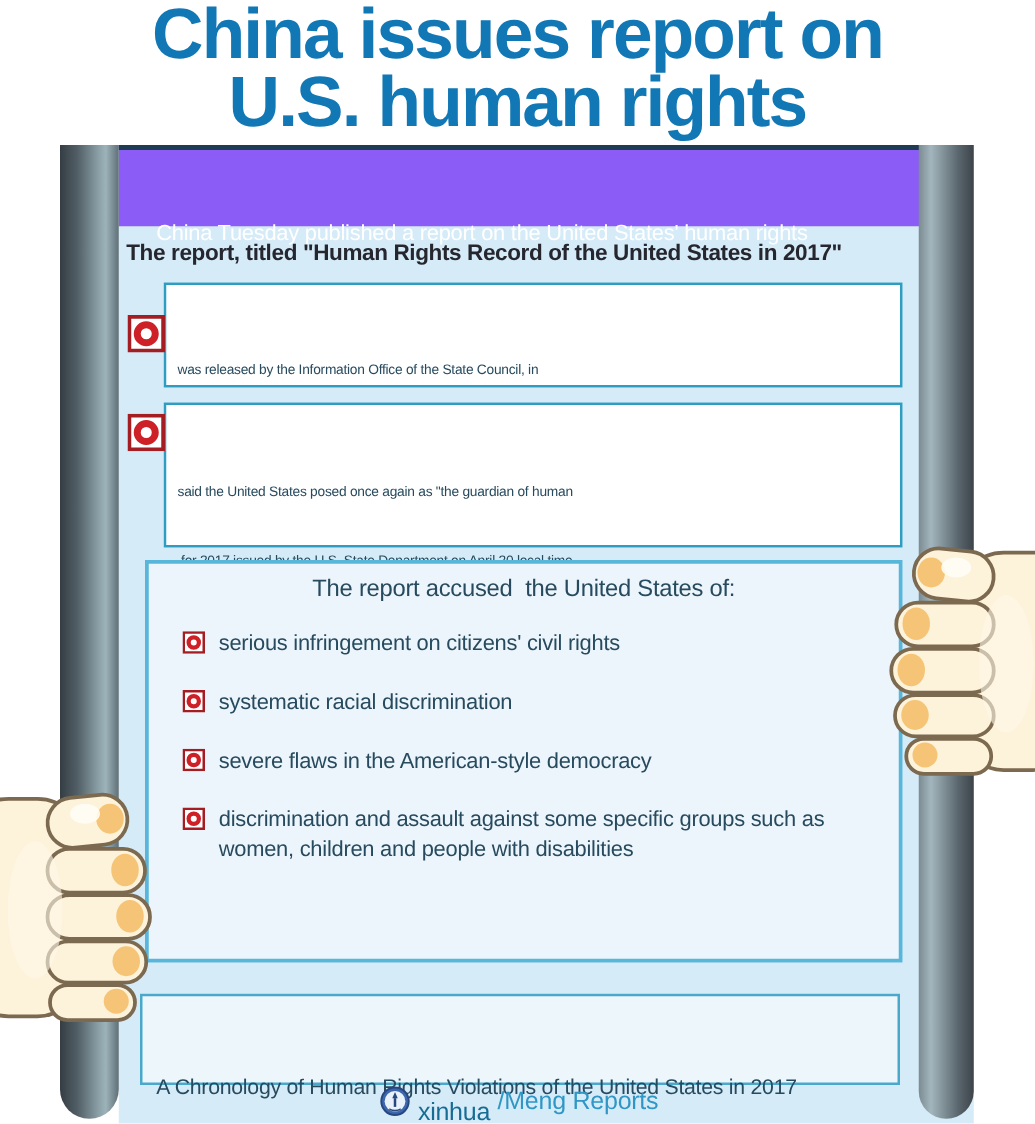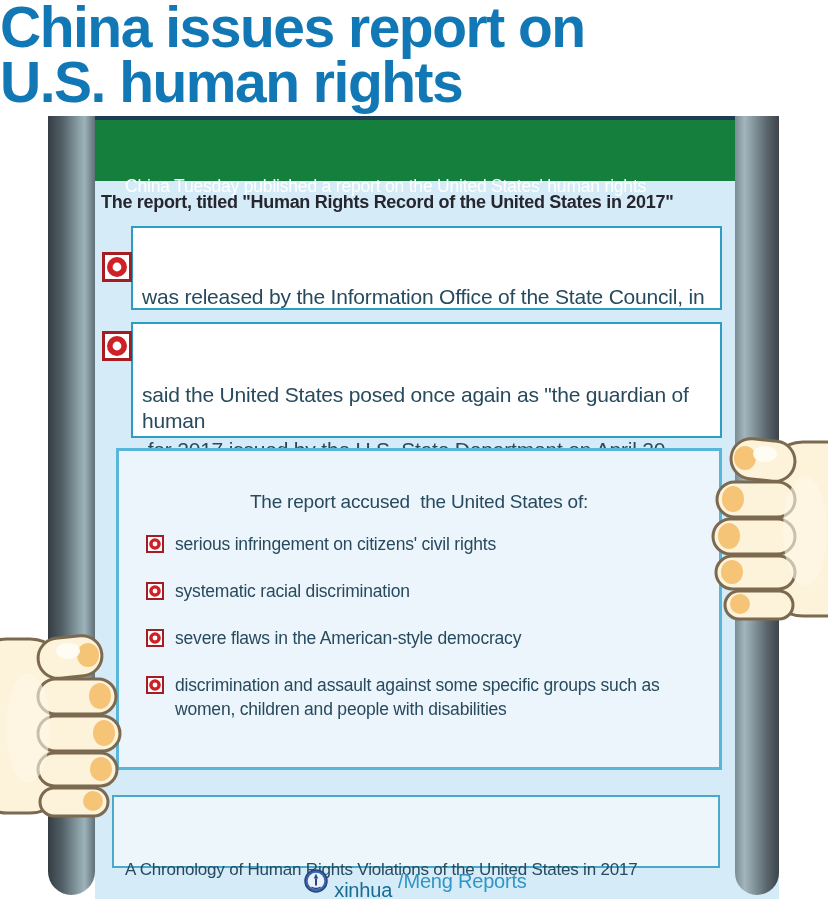--- a/index.html
+++ b/index.html
@@ -1,57 +1,57 @@
 <!DOCTYPE html>
 <html><head>
 <meta charset="utf-8">
 <style>
   * { margin:0; padding:0; box-sizing:border-box; }
   body { background:#ffffff; font-family:"Liberation Sans", sans-serif; }
   .stage{ position:relative; width:828px; height:899px; background:#ffffff; overflow:hidden; }
 
   
-  .title{ position:absolute; top:0; left:0; width:828px; text-align:left;
+  .title{ position:absolute; top:0; left:0; width:828px; text-align:center;
           font-weight:bold; font-size:57px; line-height:55px; letter-spacing:-1.5px;
           color:#1278b5; }
 
   
   .panel{ position:absolute; left:95px; top:116px; width:684px; height:783px; background:#d5ebf8; }
 
   
   .bar{ position:absolute; top:116px; height:779px; }
   .bar-left{ left:48px; width:47px; border-radius:0 0 24px 24px;
      background:linear-gradient(90deg,#353d44 0%,#525f66 30%,#8ea4ab 68%,#9db2b9 78%,#5f7077 100%); }
   .bar-right{ left:735px; width:44px; border-radius:0 0 22px 22px;
      background:linear-gradient(90deg,#7b8b92 0%,#a3b6bd 22%,#5a666d 72%,#3c4449 100%); }
 
   
   .banner{ position:absolute; left:95px; top:116px; width:641px; height:65px;
-     background:#15803d; border-top:4px solid #1e3d54; padding:9px 12px 0 30px;
+     background:#8b5cf6; border-top:4px solid #1e3d54; padding:9px 12px 0 30px;
      color:#ffffff; font-size:17.5px; line-height:23px; letter-spacing:-0.2px; white-space:pre-wrap; }
 
   
   .report-heading{ position:absolute; left:101px; top:192px; width:640px;
      font-weight:bold; font-size:18px; letter-spacing:-0.3px; color:#26262e; white-space:nowrap; }
 
   
   .point{ position:absolute; left:131px; width:591px; background:#ffffff;
      border:2px solid #2f9dc2; padding:5px 9px; color:#274a5e;
-     font-size:21px; line-height:25.5px; letter-spacing:-0.2px; white-space:pre-wrap; }
+     font-size:11px; line-height:25.5px; letter-spacing:-0.2px; white-space:pre-wrap; }
   .point1{ top:226px; height:84px; }
   .point2{ top:322px; height:116px; padding-top:7px; }
 
   .bullseye-big{ position:absolute; width:30px; height:30px; }
   .be1{ left:102px; top:252px; }
   .be2{ left:102px; top:331px; }
 
   
   .accbox{ position:absolute; left:116px; top:448px; width:606px; height:322px;
      background:#ecf5fb; border:3px solid #58b6da; color:#274a5e; }
-  .accbox .acc-heading{ margin-top:40px; text-align:center; font-size:19px;
+  .accbox .acc-heading{ margin-top:10px; text-align:center; font-size:19px;
      letter-spacing:-0.2px; white-space:pre-wrap; }
   .acc-list{ margin:19px 10px 0 27px; display:flex; flex-direction:column; gap:23px; }
   .acc-item{ display:flex; gap:11px; font-size:17.5px; line-height:24px; letter-spacing:-0.2px; }
   .acc-item svg{ flex:0 0 18px; margin-top:3px; }
   .acc-item span{ max-width:540px; }
 
   
   .chronology{ position:absolute; left:112px; top:795px; width:608px; height:73px;
      background:#edf6fb; border:2px solid #4aa8cb; padding:10px 11px; color:#274a5e;
      font-size:17px; line-height:25px; letter-spacing:-0.2px; white-space:pre-wrap; }

